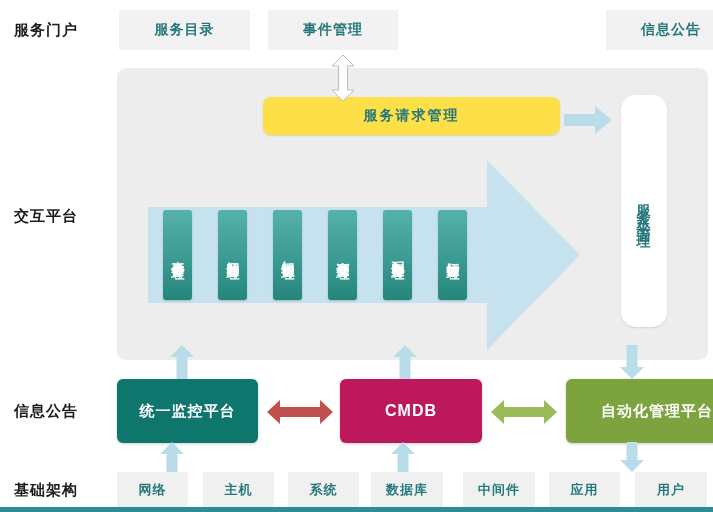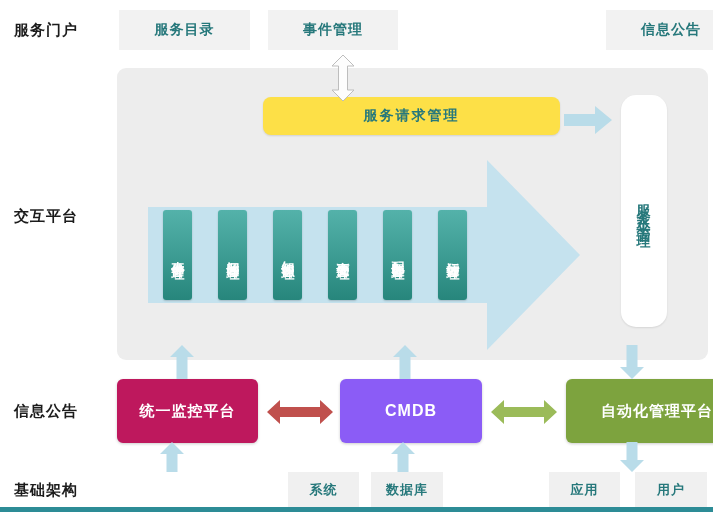--- a/index.html
+++ b/index.html
@@ -37,22 +37,22 @@
     border-radius:3px;color:#ffffff;font-weight:700;font-size:13px;
     writing-mode:vertical-rl;text-orientation:upright;letter-spacing:2px;
     display:flex;align-items:center;justify-content:center;
     box-shadow:0 1px 2px rgba(0,0,0,.18);
   }
   .platform{
     position:absolute;top:379px;height:64px;border-radius:6px;color:#ffffff;
     font-weight:700;font-size:15px;letter-spacing:1px;
     display:flex;align-items:center;justify-content:center;box-shadow:0 1px 3px rgba(0,0,0,.2);
   }
-  .platform.monitoring{left:117px;width:141px;background:#be185d;}
-  .platform.cmdb{left:340px;width:142px;background:#8b5cf6;font-size:16px;}
+  .platform.monitoring{left:117px;width:141px;background:#0f766e;}
+  .platform.cmdb{left:340px;width:142px;background:#be185d;font-size:16px;}
   .platform.automation{left:566px;width:142px;background:#7da33e;padding-left:20px;}
   .bottom-bar{
     position:absolute;left:0;top:507px;width:713px;height:5px;background:#2d8c96;
   }
   svg{display:block;}
   .z2{z-index:2}.z3{z-index:3}.z5{z-index:5}
 </style>
 </head>
 <body>
 
@@ -138,20 +138,23 @@
     <svg width="24" height="30" viewBox="0 0 24 30">
         <path d="M12 0 L24 12 L17.5 12 L17.5 30 L6.5 30 L6.5 12 L0 12 Z" fill="#b9dce9"></path>
       </svg>
   </div>
   <div class="abs z3" style="left:620px;top:442px">
     <svg width="24" height="30" viewBox="0 0 24 30">
         <path d="M12 30 L24 18 L17.5 18 L17.5 0 L6.5 0 L6.5 18 L0 18 Z" fill="#b9dce9"></path>
       </svg>
   </div>
 
+  <div class="gbox small" style="left:117px;top:472px;width:71px;height:36px">网络</div>
+  <div class="gbox small" style="left:203px;top:472px;width:71px;height:36px">主机</div>
   <div class="gbox small" style="left:371px;top:472px;width:72px;height:36px">数据库</div>
   <div class="gbox small" style="left:288px;top:472px;width:71px;height:36px">系统</div>
+  <div class="gbox small" style="left:463px;top:472px;width:72px;height:36px">中间件</div>
   <div class="gbox small" style="left:549px;top:472px;width:71px;height:36px">应用</div>
   <div class="gbox small" style="left:635px;top:472px;width:72px;height:36px">用户</div>
 
   <div class="bottom-bar"></div>
 
 </div>
 
 </body></html>

